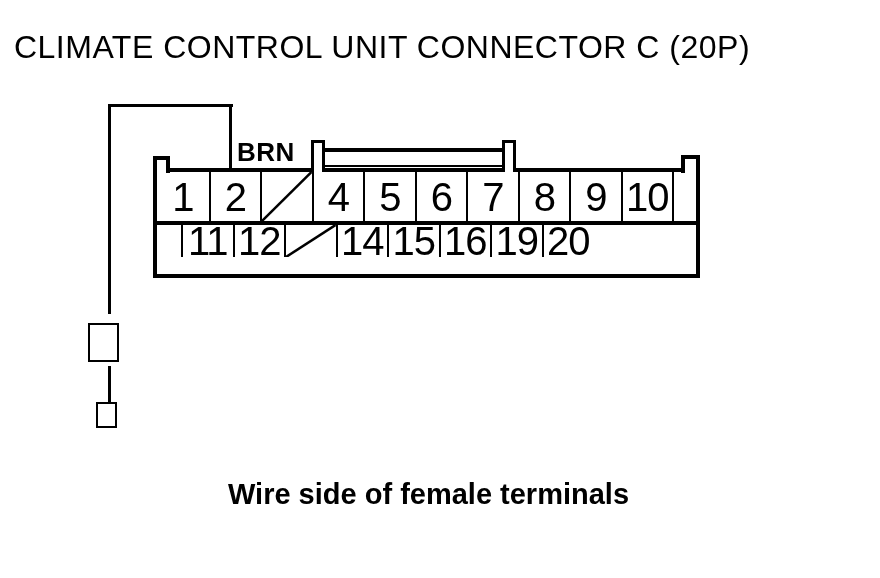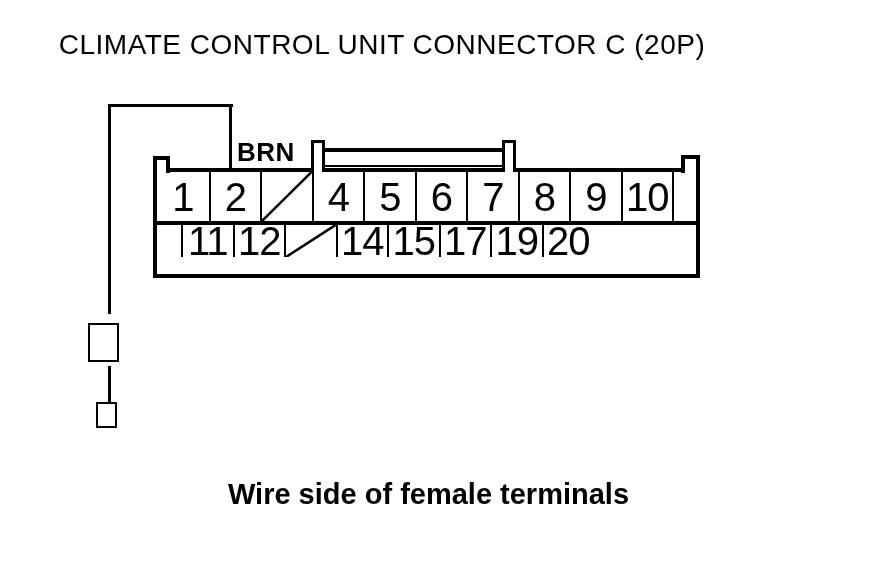--- a/index.html
+++ b/index.html
@@ -9,21 +9,21 @@
     height: 578px;
     background: #ffffff;
     color: #000000;
     font-family: "Liberation Sans", sans-serif;
     overflow: hidden;
   }
   .title {
     position: absolute;
     top: 31px; left: 0; width: 764px;
     text-align: center;
-    font-size: 28px;
+    font-size: 32px;
     line-height: 1;
     letter-spacing: 0.5px;
     white-space: nowrap;
   }
   .caption {
     position: absolute;
     top: 480px; left: 0; width: 857px;
     text-align: center;
     font-size: 29px;
     line-height: 1;
@@ -194,21 +194,21 @@
           <line x1="0" y1="100" x2="100" y2="0" stroke="#000000" stroke-width="2.5" vector-effect="non-scaling-stroke"></line>
         </svg>
     </div>
     <div class="cell">
         <span>14</span>
       </div>
     <div class="cell">
         <span>15</span>
       </div>
     <div class="cell">
-        <span>17</span>
+        <span>16</span>
       </div>
     <div class="cell">
         <span>19</span>
       </div>
     <div class="cell">
         <span>20</span>
       </div>
   </div>
 
   <div class="caption">Wire side of female terminals</div>

